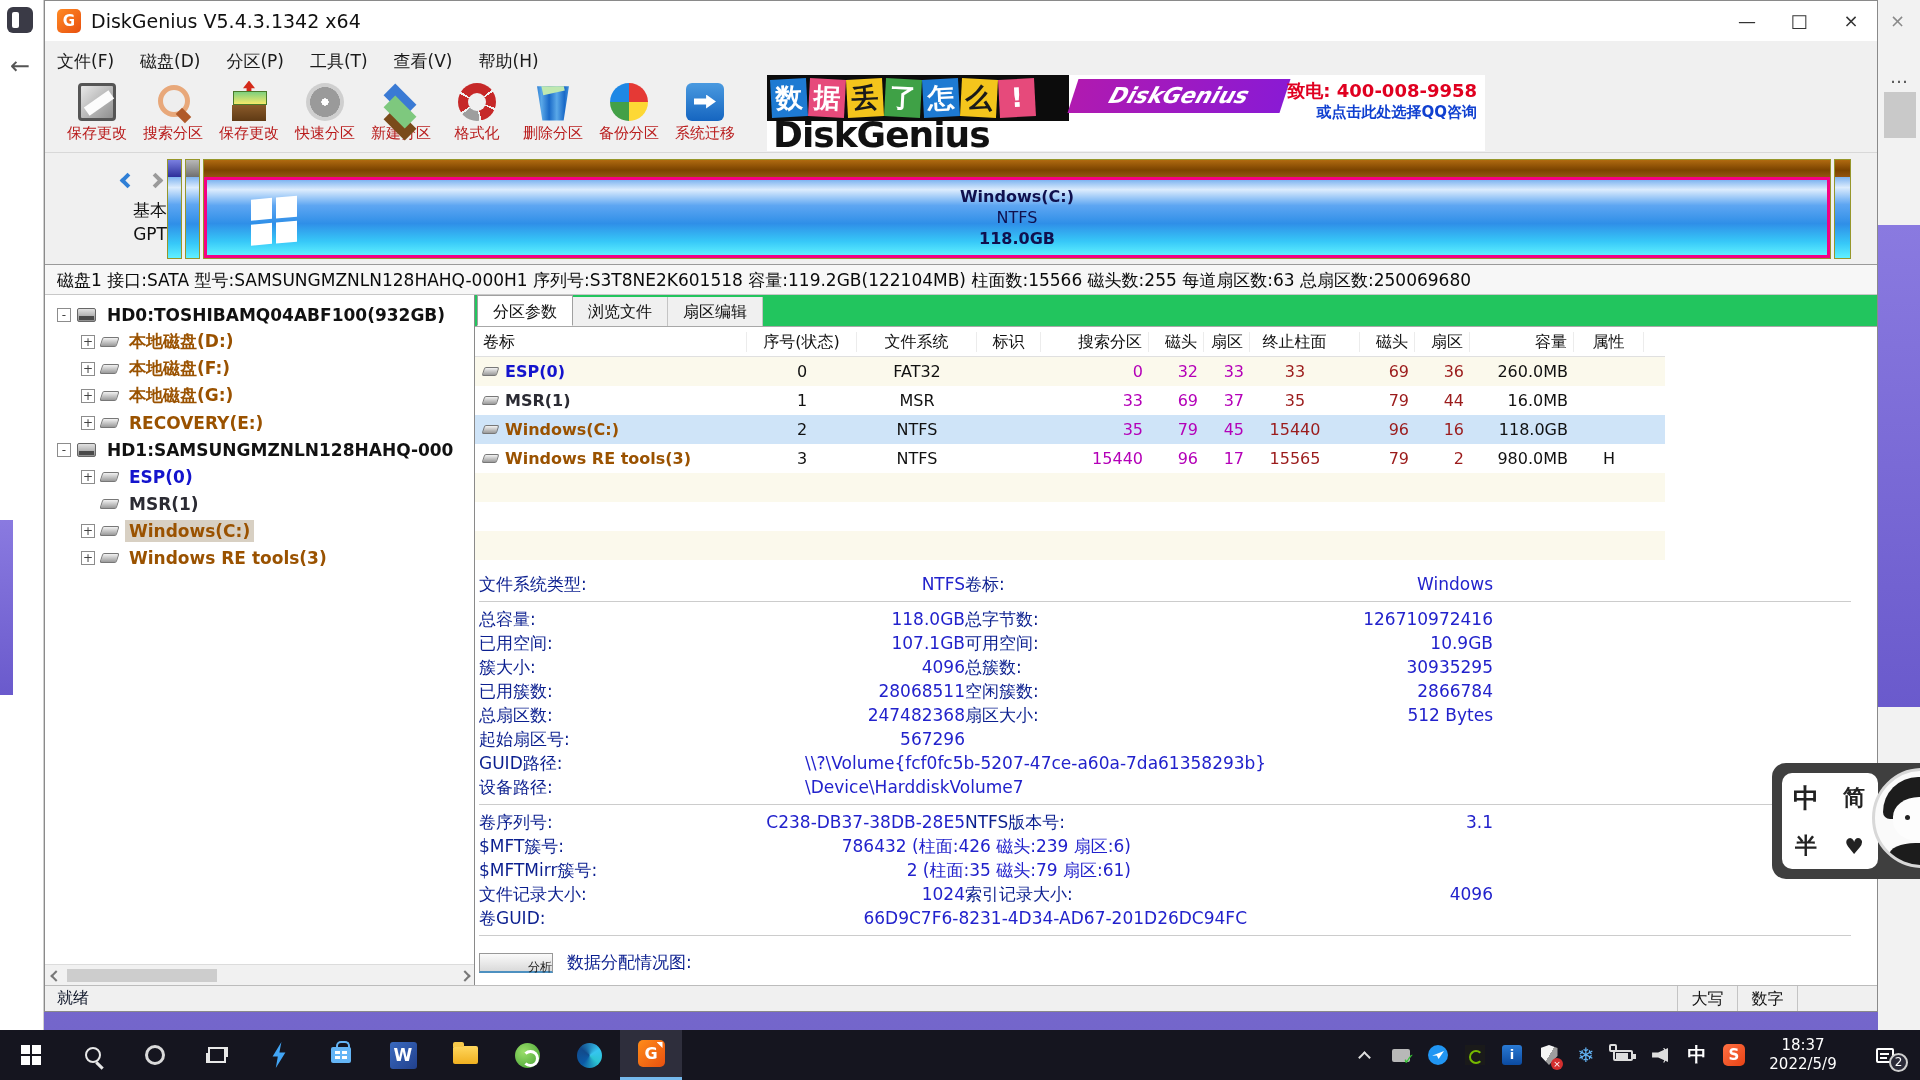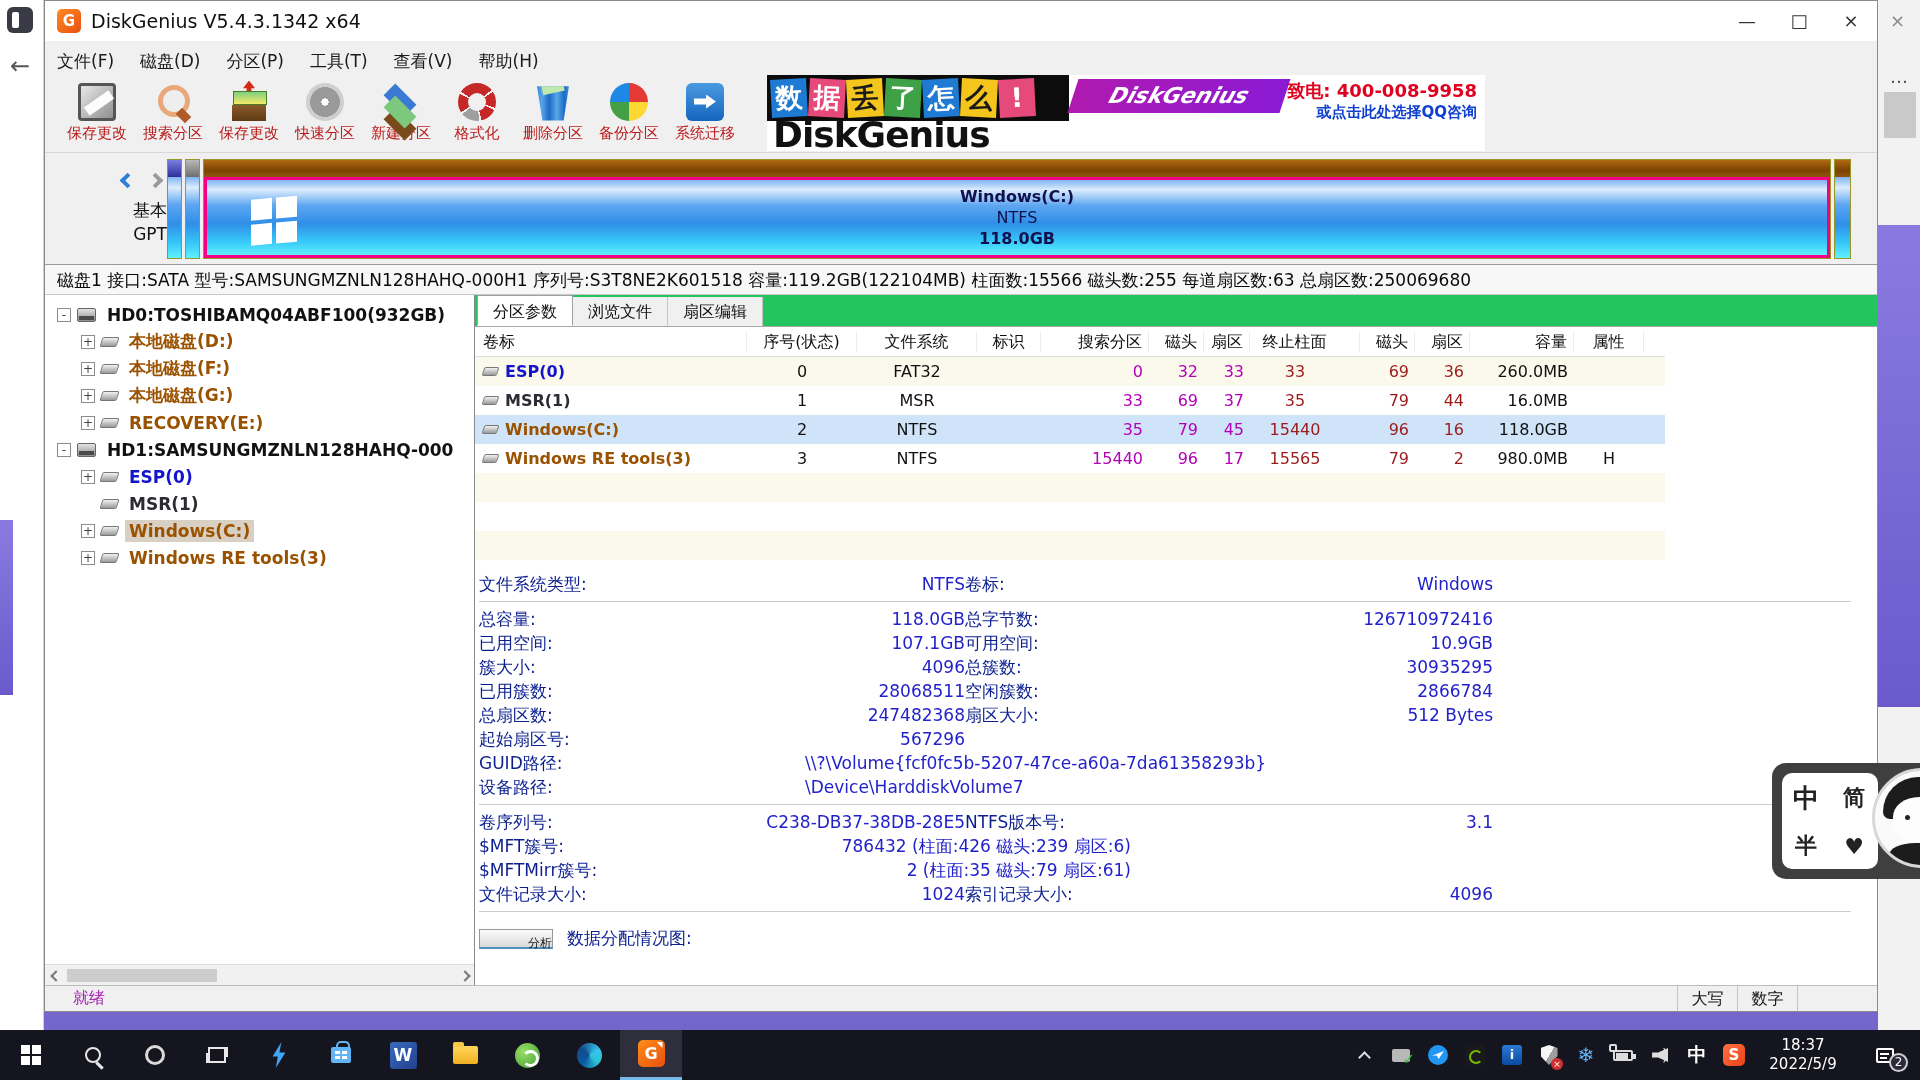--- a/index.html
+++ b/index.html
@@ -165,21 +165,21 @@
   .drow.mft .dval{padding-right:118px}
   .drow.guid .dval{padding-right:2px}
   .dsep{width:1372px;border-bottom:1px solid #cccccc;margin:5px 0}
   .analyzerow{display:flex;align-items:center;margin:10px 0 0 4px;flex:0 0 auto}
   .abtn{width:74px;height:20px;background:linear-gradient(#fafafa,#dadada);border:1px solid #989898;
         border-bottom:2px solid #4d90c0;text-align:right;line-height:26px;font-size:12px;color:#1a1a1a}
   .acap{margin-left:14px;color:#0b1f8f;font-size:17px}
 
   
   .statusbar{height:26px;background:#f0f0f0;border-top:1px solid #bcbcbc;display:flex;align-items:center;font-size:16px;flex:0 0 auto}
-  .sb-ready{padding-left:28px;color:#a21caf}
+  .sb-ready{padding-left:12px;color:#0f172a}
   .sb-fill{flex:1}
   .sb-cell{width:60px;text-align:center;border-left:1px solid #c4c4c4;height:100%;line-height:25px;color:#111}
   .sb-tail{width:80px;border-left:1px solid #c4c4c4;height:100%}
 
   
   .taskbar{position:absolute;left:0;top:1030px;width:1920px;height:50px;background:#15151f;display:flex;align-items:center}
   .tkslot{width:62px;height:50px;display:flex;align-items:center;justify-content:center;position:relative;flex:0 0 auto}
   .tkslot.active{background:#2e2e3c;border-bottom:3px solid #76b9ed}
   .tk-start{width:20px;height:20px;background:
       linear-gradient(#fff,#fff) 0 0/9px 9px no-repeat,
@@ -610,20 +610,24 @@
           <div class="drow mft">
             <span class="dlabel">$MFTMirr簇号:</span>
             <span class="dval v1">2 (柱面:35 磁头:79 扇区:61)</span>
           </div>
           <div class="drow default">
             <span class="dlabel">文件记录大小:</span>
             <span class="dval v1">1024</span>
             <span class="dlabel l2">索引记录大小:</span>
             <span class="dval v2">4096</span>
           </div>
+          <div class="drow guid">
+            <span class="dlabel">卷GUID:</span>
+            <span class="dval v1">66D9C7F6-8231-4D34-AD67-201D26DC94FC</span>
+          </div>
           <div class="dsep"></div>
         </div>
 
       <div class="analyzerow">
         <div class="abtn">分析</div>
         <div class="acap">数据分配情况图:</div>
       </div>
 
     </div>
   </div>

